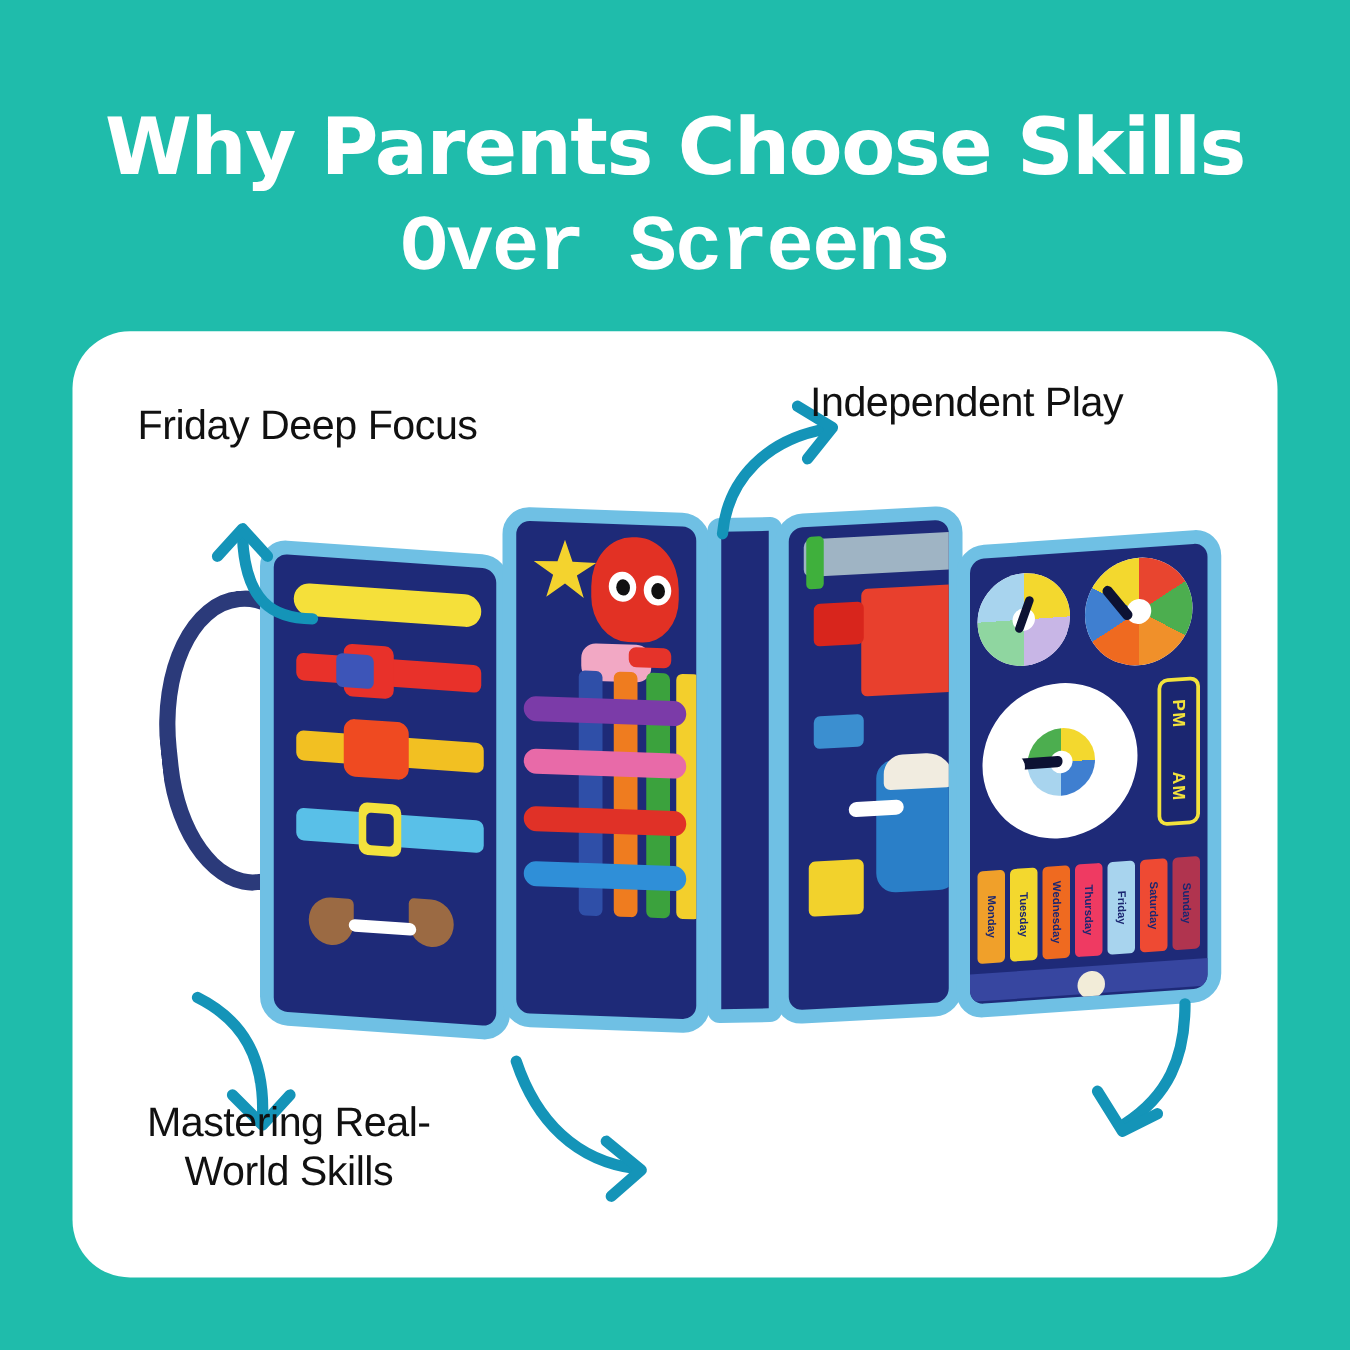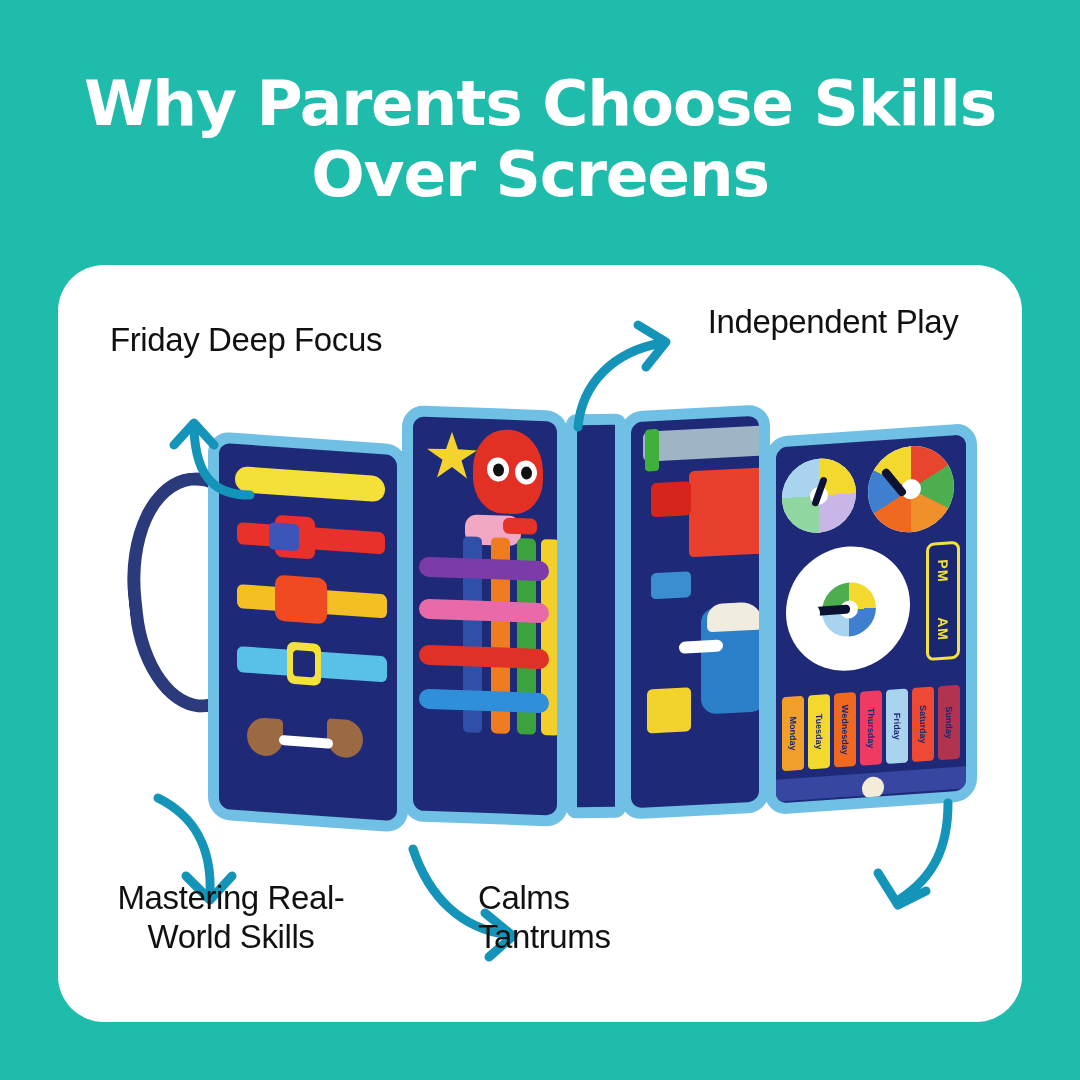--- a/index.html
+++ b/index.html
@@ -7,32 +7,32 @@
   body {
     background:#1fbcab;
     font-family:"Liberation Sans", sans-serif;
     position:relative;
     overflow:hidden;
   }
 
   
   .headline {
     position:absolute;
-    left:0; top:72px;
+    left:0; top:86px;
     width:1080px;
     text-align:center;
     color:#ffffff;
     font-family:"DejaVu Sans", sans-serif;
     font-weight:bold;
     font-size:63px;
     line-height:1.0;
     letter-spacing:-1.2px;
   }
   .headline .ln { display:block; }
-  .headline .ln2 { margin-top:8px; }
+  .headline .ln2 { margin-top:18px;font-family:Liberation Mono, monospace; }
 
   
   .card {
     position:absolute;
     left:58px; top:265px;
     width:964px; height:757px;
     background:#ffffff;
     border-radius:46px;
     overflow:hidden;
   }
@@ -40,21 +40,21 @@
   
   .label {
     position:absolute;
     color:#111111;
     font-size:33px;
     line-height:1.18;
     letter-spacing:-0.4px;
     white-space:pre-line;
   }
   .lbl-focus       { left:52px;  top:56px;  width:340px; text-align:left; }
-  .lbl-independent { left:590px; top:38px;  width:370px; text-align:center; }
+  .lbl-independent { left:590px; top:38px;  width:370px; text-align:left; }
   .lbl-mastering   { left:8px;   top:614px; width:330px; text-align:center; }
   .lbl-calms       { left:420px; top:614px; width:230px; text-align:left; }
   .lbl-keeps       { left:700px; top:600px; width:300px; text-align:center; }
 
   
   .arrow { position:absolute; }
   .ar-focus       { left:80px;  top:130px; }
   .ar-independent { left:510px; top:50px;  }
   .ar-mastering   { left:70px;  top:525px; }
   .ar-calms       { left:345px; top:570px; }
@@ -315,15 +315,13 @@
 
   <svg class="arrow ar-keeps" width="130" height="130" viewBox="0 0 130 130" fill="none">
     <path d="M110 8 C110 52 96 82 62 104" stroke="#1494b8" stroke-width="9" stroke-linecap="round"></path>
     <path d="M40 78 L60 110 L88 96" stroke="#1494b8" stroke-width="9" stroke-linecap="round" stroke-linejoin="round"></path>
   </svg>
 
   <div class="label lbl-focus">Friday Deep Focus</div>
   <div class="label lbl-independent">Independent Play</div>
   <div class="label lbl-mastering">Mastering Real-
 World Skills</div>
-  <div class="label lbl-calms">Calms
-Tantrums</div>
 </div>
 
 </body></html>

